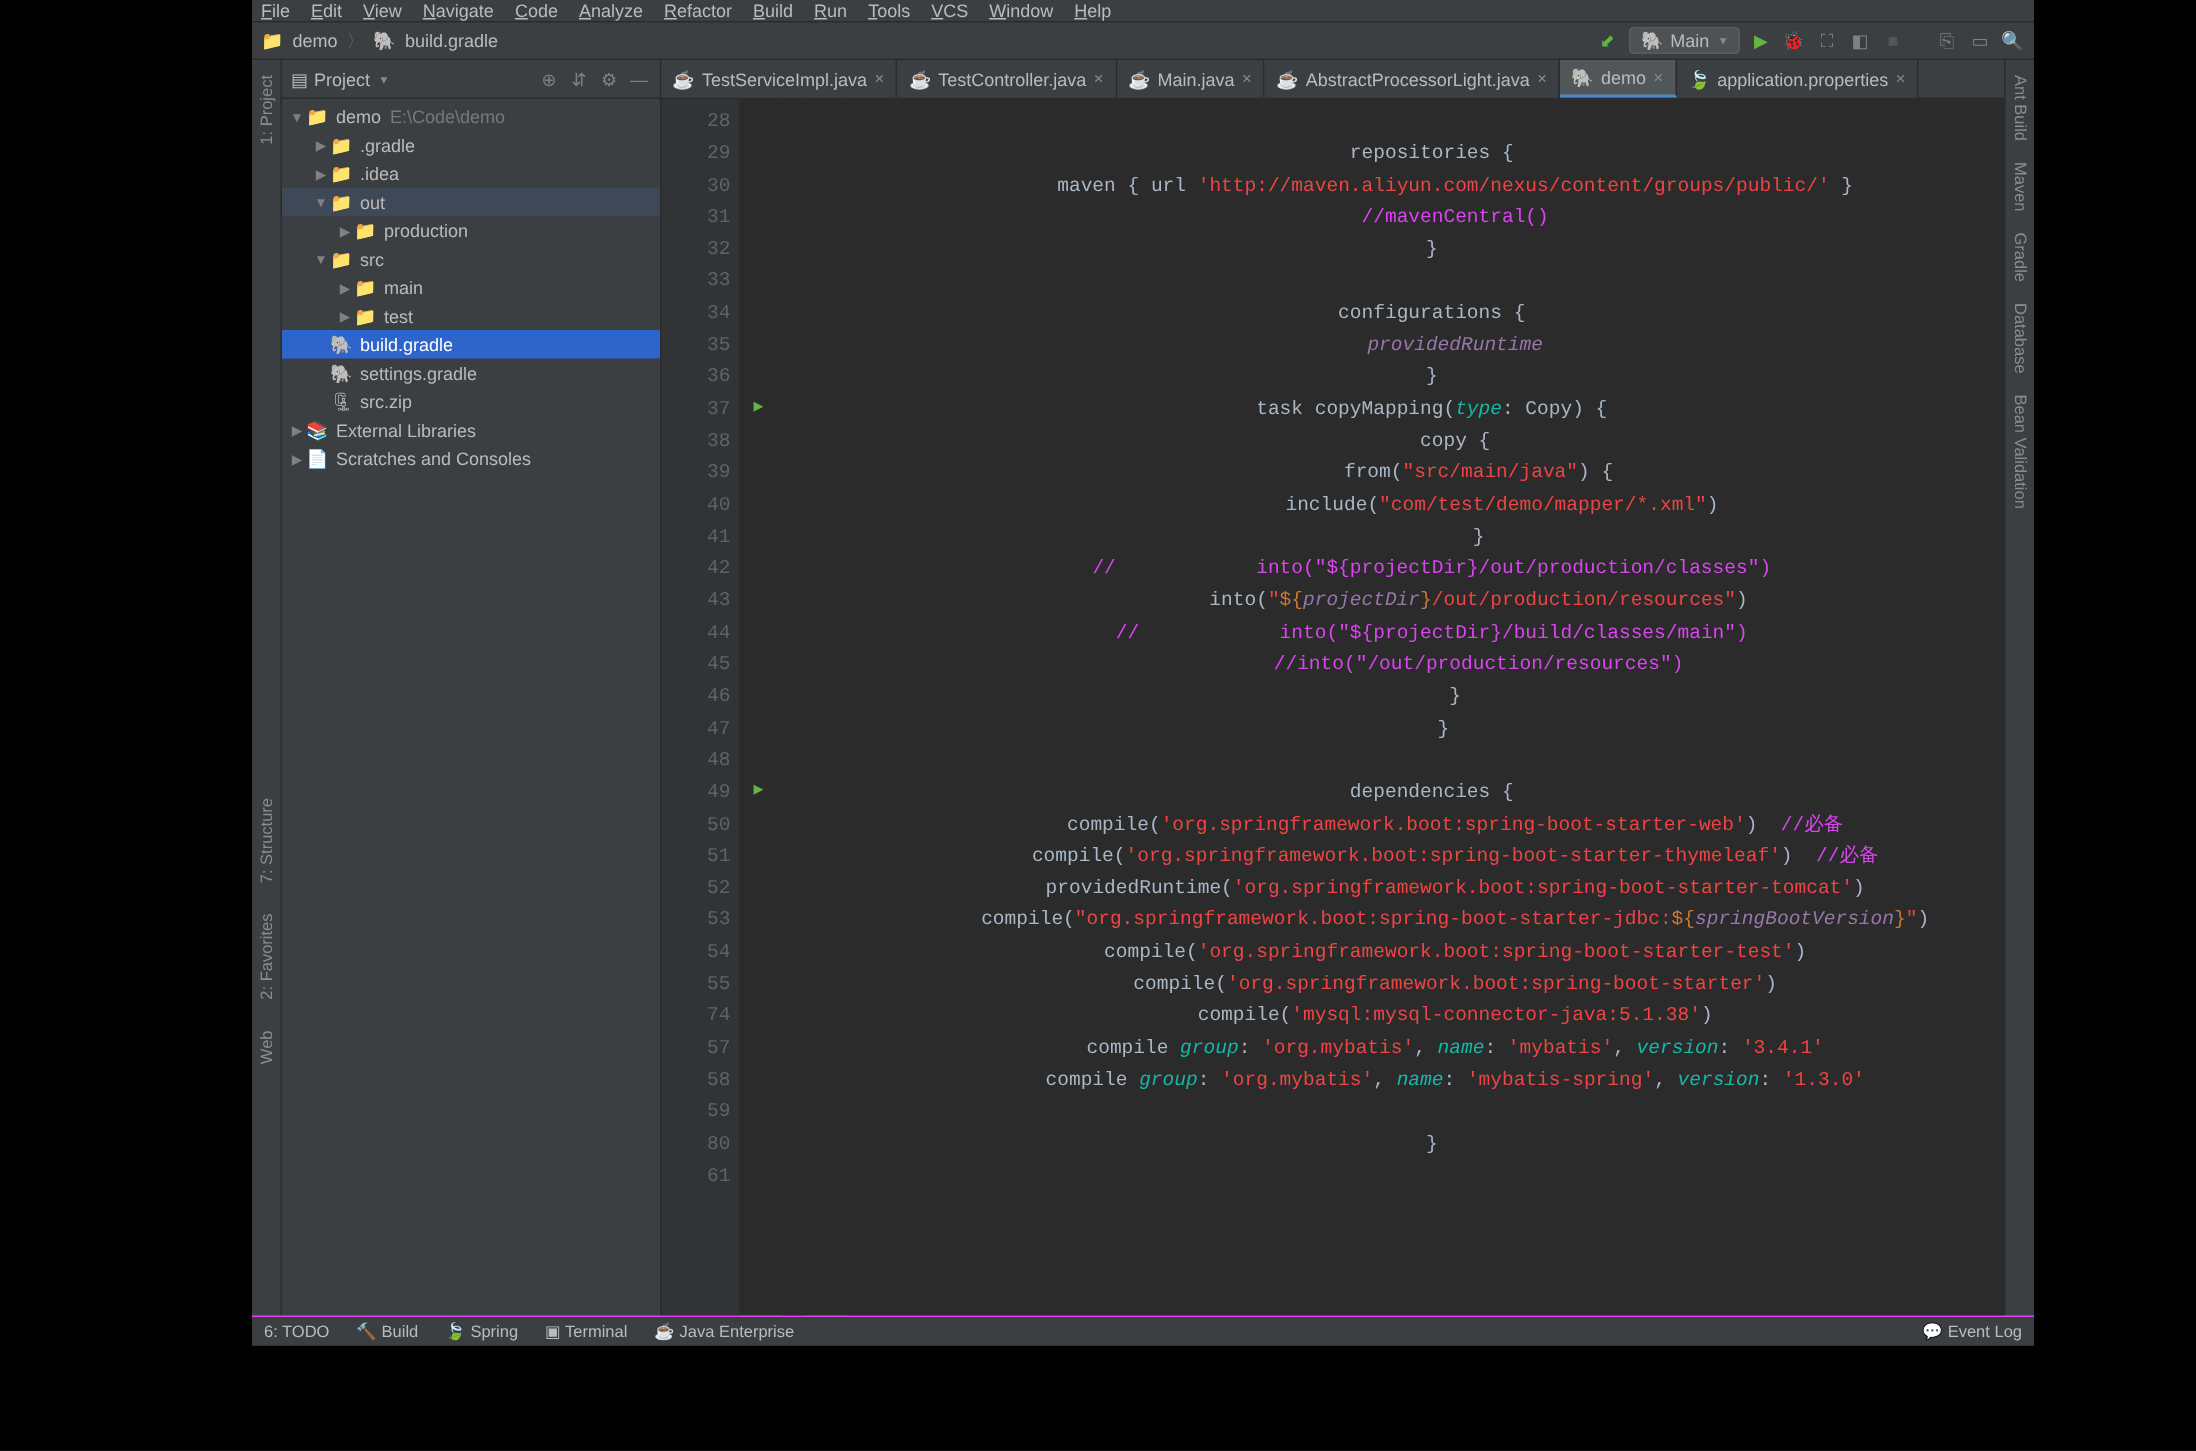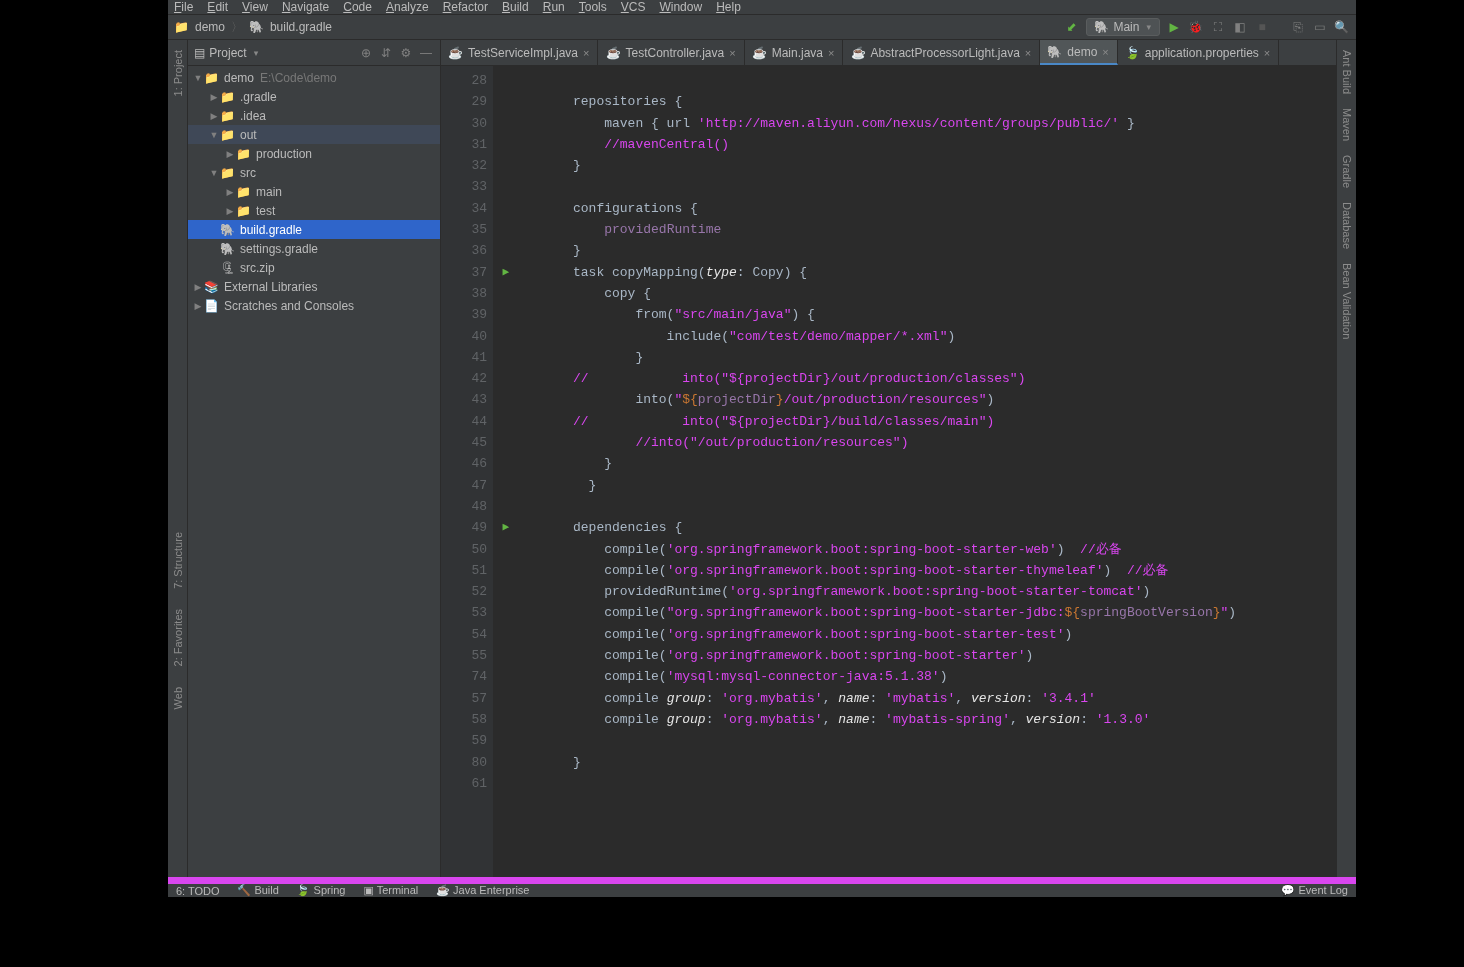--- a/index.html
+++ b/index.html
@@ -194,31 +194,32 @@
   background: #2b2b2b;
   position: relative;
 }
 .code-text {
   flex: 1;
   background: #2b2b2b;
   padding: 4px 0 4px 8px;
   white-space: pre;
   overflow: auto;
   color: #a9b7c6;
+  text-align: center;
 }
 .code-text .line { height: 21.3px; }
 .k-keyword { color: #cc7832; }
-.k-string { color: #d946ef; }
+.k-string { color: #ef4444; }
 .k-comment { color: #d946ef; }
-.k-name { color: #9876aa; }
-.k-key { color: #e5e5e5; font-style: italic; }
+.k-name { color: #9876aa; font-style: italic; }
+.k-key { color: #14b8a6; font-style: italic; }
 .status-bar {
   height: 20px;
   background: #3c3f41;
-  border-top: 7px solid #d946ef;
+  border-top: 1px solid #d946ef;
   display: flex;
   align-items: center;
   padding: 0 8px;
   gap: 18px;
   color: #bbbbbb;
   font-size: 11px;
 }
 .status-bar .spacer { flex: 1; }
 .folder-icon { color: #b39554; }
 .gradle-icon { color: #5e9158; }

